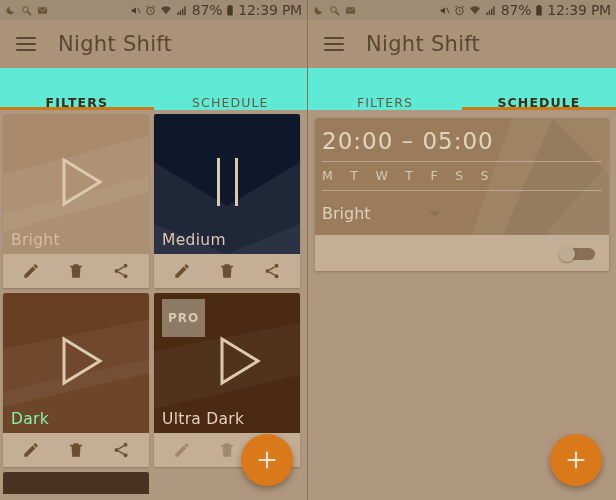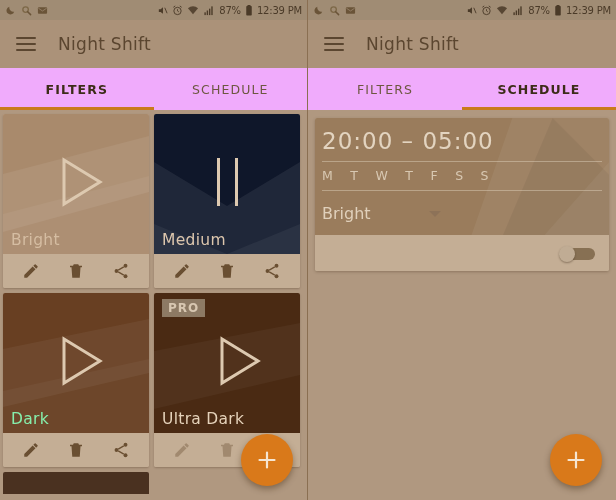--- a/index.html
+++ b/index.html
@@ -14,35 +14,35 @@
 
   
   .statusbar {
     height:20px; background:#a08c74; display:flex; align-items:center;
     padding:0 5px; position:relative; z-index:5;
   }
   .sb-left { display:flex; align-items:center; gap:5px; }
   .sb-right { margin-left:auto; display:flex; align-items:center; gap:4px; }
   .sb-ico { display:block; line-height:0; }
   .sb-text {
-    font-size:10px; color:#4a3a28; font-family:"DejaVu Sans", sans-serif;
+    font-size:14px; color:#4a3a28; font-family:"DejaVu Sans", sans-serif;
     letter-spacing:-0.2px; white-space:nowrap;
   }
 
   
   .appbar { height:48px; background:#ab9279; display:flex; align-items:center; padding:0 16px; }
   .hamburger { width:20px; height:14px; display:flex; flex-direction:column; justify-content:space-between; cursor:pointer; }
   .hamburger span { display:block; height:2px; background:#5b4630; border-radius:1px; }
   .app-title {
-    margin-left:22px; font-size:17px; color:#5b4630;
+    margin-left:22px; font-size:21px; color:#5b4630;
     font-family:"DejaVu Sans", sans-serif; letter-spacing:0.3px;
   }
 
   
-  .tabs { height:42px; background:#f0abfc; display:flex; position:relative; }
+  .tabs { height:42px; background:#5eead4; display:flex; position:relative;align-items:flex-end; }
   .tab {
     flex:1; display:flex; align-items:center; justify-content:center;
     font-size:12.5px; letter-spacing:1.1px; color:#6d5740;
     font-family:"DejaVu Sans", sans-serif; cursor:pointer; user-select:none;
   }
   .tab.active { color:#3d2c18; font-weight:bold; }
   .tab-indicator {
     position:absolute; bottom:0; height:3px; width:50%; background:#c97b1b;
     transition:left .2s;
   }
@@ -63,21 +63,21 @@
   }
   .card-preview .deco { position:absolute; inset:0; pointer-events:none; }
   .glyph { position:relative; z-index:2; }
   .card-label {
     position:absolute; left:8px; bottom:5px; z-index:3;
     font-size:15.5px; font-family:"DejaVu Sans", sans-serif; letter-spacing:.3px;
   }
   .pro-badge {
     position:absolute; top:6px; left:8px; z-index:4;
     background:#8d7a64; color:#d8c7b1; font-weight:bold;
-    font-size:12px; letter-spacing:1px; padding:2px 6px;
+    font-size:12px; letter-spacing:1px; padding:12px 6px;
     font-family:"DejaVu Sans", sans-serif;
   }
   .card-actions {
     height:34px; background:#c4ae95; display:flex; align-items:center;
     justify-content:space-around; padding:0 6px;
   }
   .act { cursor:pointer; line-height:0; }
   .act.disabled { opacity:.38; cursor:default; }
 
   

